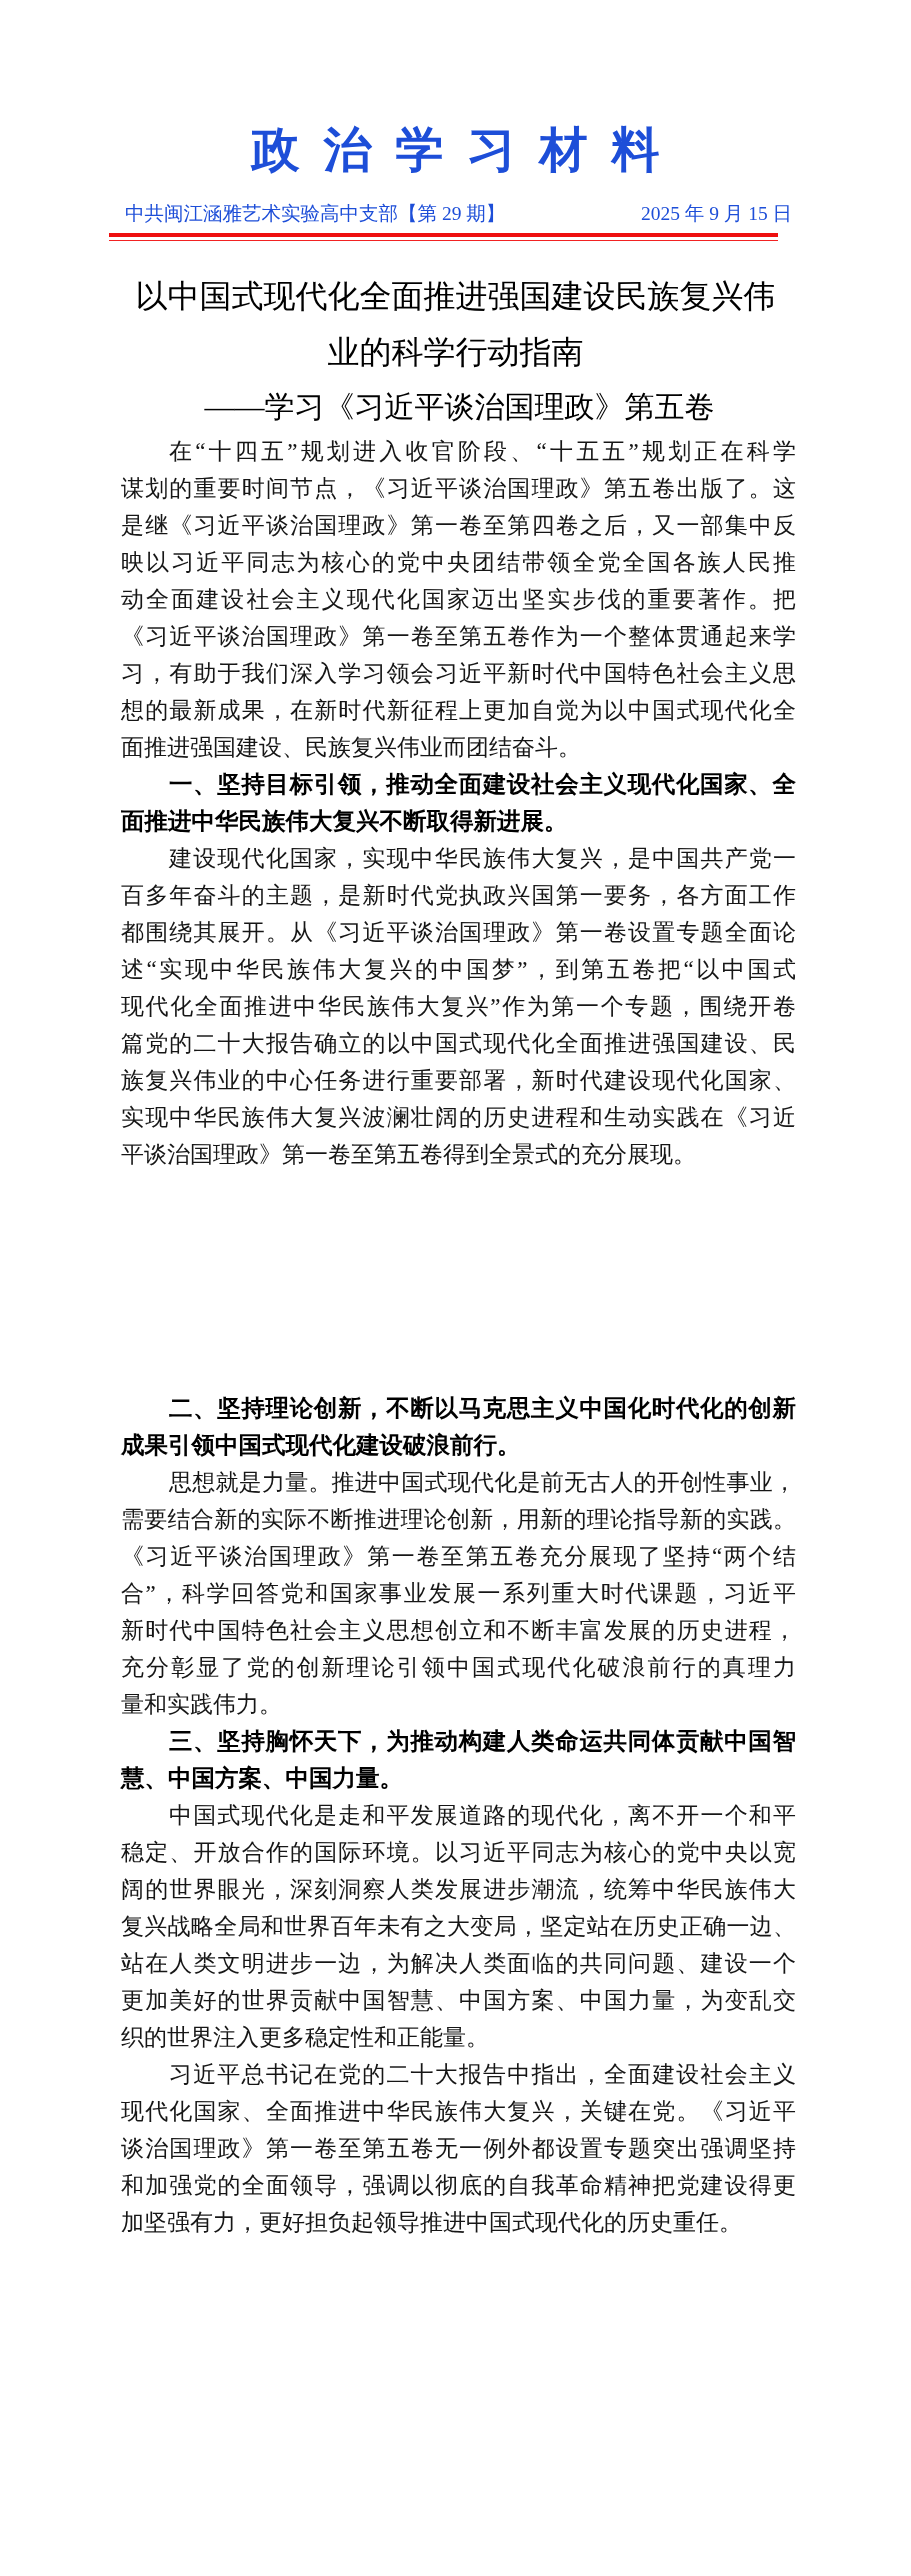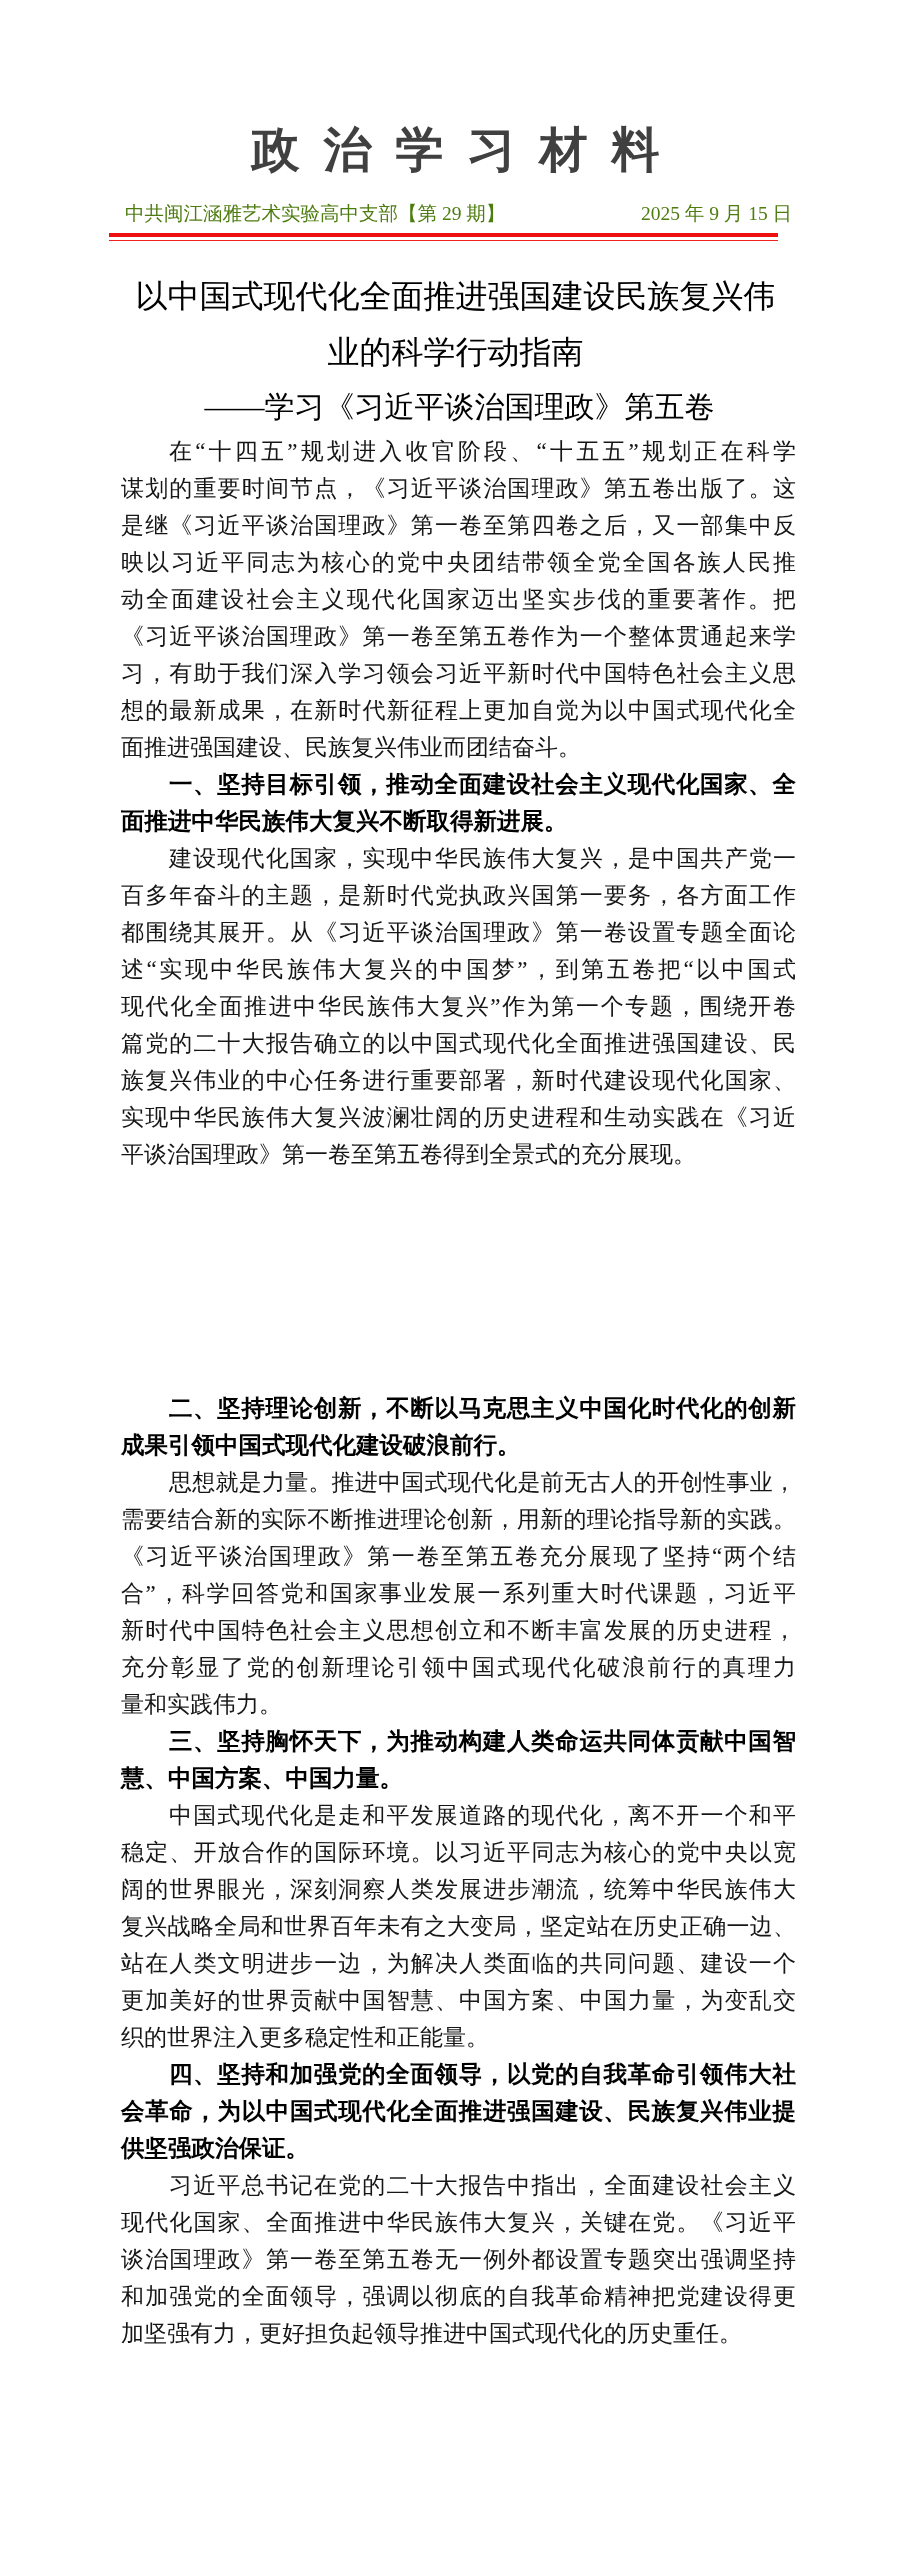--- a/index.html
+++ b/index.html
@@ -12,32 +12,32 @@
     overflow: hidden;
     font-family: "Liberation Serif", "DejaVu Serif", serif;
     color: #161616;
   }
   .masthead {
     margin-top: 122px;
     text-align: center;
     font-size: 48px;
     line-height: 55px;
     font-weight: bold;
-    color: #404040;
+    color: #1d4ed8;
     letter-spacing: 0.5em;
     text-indent: 0.5em;
     font-family: "Liberation Serif", "DejaVu Serif", serif;
   }
   .issue-row {
     display: flex;
     justify-content: space-between;
     margin: 24px 119px 0 125px;
     font-size: 19.5px;
     line-height: 25px;
-    color: #4d7c0f;
+    color: #1d4ed8;
   }
   .rule {
     margin: 6.9px 0 0 109px;
     width: 669px;
   }
   .rule-thick { height: 4px; background: #ee0f0f; }
   .rule-thin  { height: 1.7px; background: #f22222; margin-top: 2.9px; }
   .title-block {
     margin-top: 26.4px;
     text-align: center;
@@ -144,25 +144,20 @@
       </div>
       <div class="block para">
         <div class="line indent">中国式现代化是走和平发展道路的现代化，离不开一个和平</div>
         <div class="line">稳定、开放合作的国际环境。以习近平同志为核心的党中央以宽</div>
         <div class="line">阔的世界眼光，深刻洞察人类发展进步潮流，统筹中华民族伟大</div>
         <div class="line">复兴战略全局和世界百年未有之大变局，坚定站在历史正确一边、</div>
         <div class="line">站在人类文明进步一边，为解决人类面临的共同问题、建设一个</div>
         <div class="line">更加美好的世界贡献中国智慧、中国方案、中国力量，为变乱交</div>
         <div class="line last">织的世界注入更多稳定性和正能量。</div>
       </div>
-      <div class="block heading">
-        <div class="line heading indent">四、坚持和加强党的全面领导，以党的自我革命引领伟大社</div>
-        <div class="line heading">会革命，为以中国式现代化全面推进强国建设、民族复兴伟业提</div>
-        <div class="line heading last">供坚强政治保证。</div>
-      </div>
       <div class="block para">
         <div class="line indent">习近平总书记在党的二十大报告中指出，全面建设社会主义</div>
         <div class="line">现代化国家、全面推进中华民族伟大复兴，关键在党。《习近平</div>
         <div class="line">谈治国理政》第一卷至第五卷无一例外都设置专题突出强调坚持</div>
         <div class="line">和加强党的全面领导，强调以彻底的自我革命精神把党建设得更</div>
         <div class="line last">加坚强有力，更好担负起领导推进中国式现代化的历史重任。</div>
       </div>
     </div>
 
 </div>

